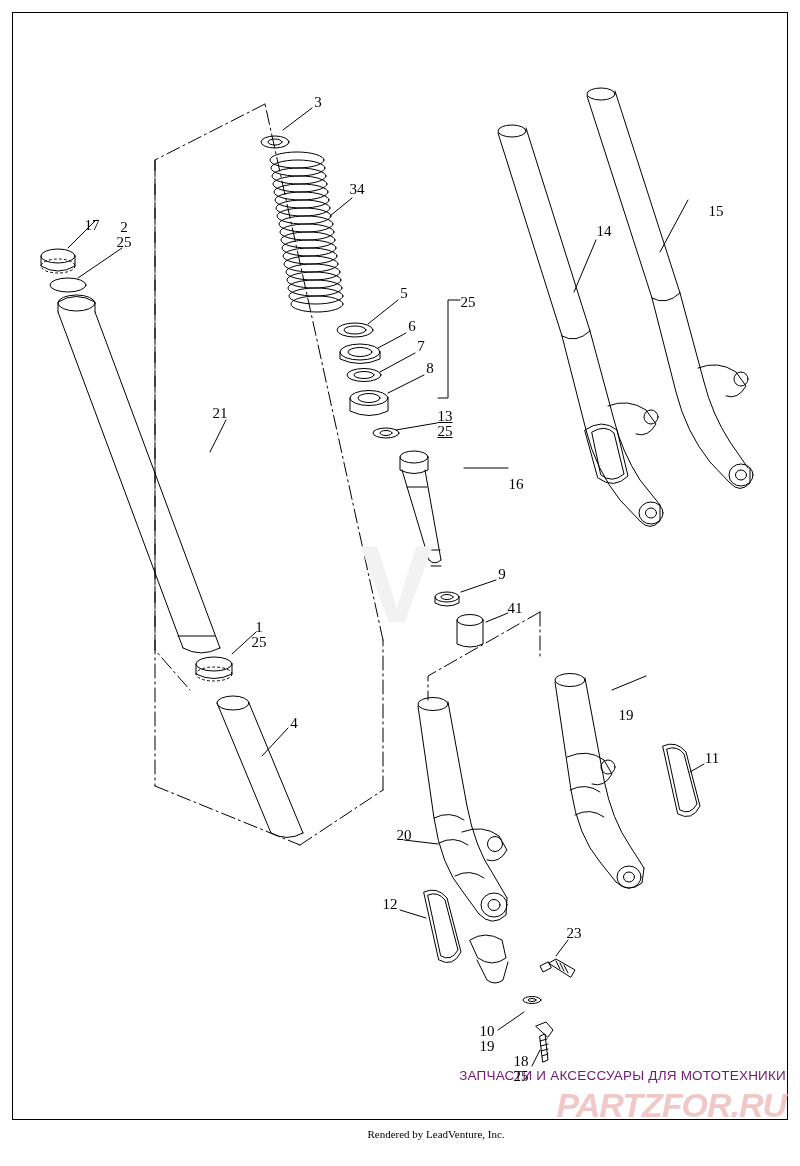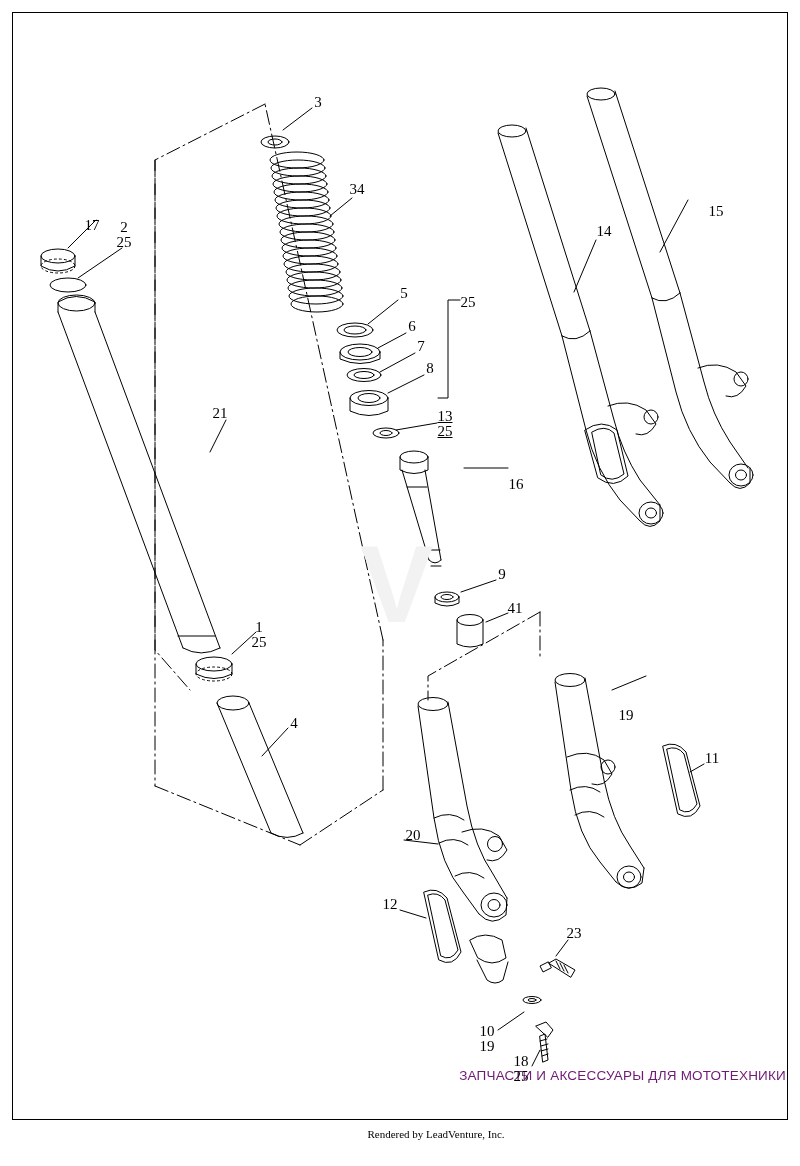--- a/index.html
+++ b/index.html
@@ -318,20 +318,21 @@
       <path d="M532 1066 L540 1050"></path>
       <path d="M448 463 L448 434" opacity="0"></path>
     </g>
   </svg>
 
   <div id="wm-lead">
     <span class="v">V</span>
   </div>
 
   <div id="wm-ru-text">ЗАПЧАСТИ И АКСЕССУАРЫ ДЛЯ МОТОТЕХНИКИ</div>
+  <div id="wm-ru-logo">PARTZFOR.RU</div>
 
   <div id="callouts">
       <div class="callout" style="left: 304px; top: 95px; width: 28px;">3</div>
       <div class="callout" style="left: 343px; top: 182px; width: 28px;">34</div>
       <div class="callout" style="left: 78px; top: 218px; width: 28px;">17</div>
       <div class="callout two" style="left: 110px; top: 220px; width: 28px;">2
 25</div>
       <div class="callout" style="left: 684px; top: 204px; width: 28px; margin-left: 18px;">15</div>
       <div class="callout" style="left: 590px; top: 224px; width: 28px;">14</div>
       <div class="callout" style="left: 390px; top: 286px; width: 28px;">5</div>
@@ -343,21 +344,21 @@
       <div class="callout two" style="left: 431px; top: 409px; width: 28px; text-decoration: underline;">13
 25</div>
       <div class="callout" style="left: 502px; top: 477px; width: 28px;">16</div>
       <div class="callout" style="left: 488px; top: 567px; width: 28px;">9</div>
       <div class="callout" style="left: 501px; top: 601px; width: 28px;">41</div>
       <div class="callout two" style="left: 245px; top: 620px; width: 28px;">1
 25</div>
       <div class="callout" style="left: 612px; top: 662px; width: 28px; margin-top: 46px;">19</div>
       <div class="callout" style="left: 280px; top: 716px; width: 28px;">4</div>
       <div class="callout" style="left: 698px; top: 751px; width: 28px;">11</div>
-      <div class="callout" style="left: 399px; top: 828px; width: 28px; font-family: Liberation Serif, serif;">20</div>
+      <div class="callout" style="left: 390px; top: 828px; width: 28px; font-family: Liberation Serif, serif;">20</div>
       <div class="callout" style="left: 376px; top: 897px; width: 28px;">12</div>
       <div class="callout" style="left: 560px; top: 926px; width: 28px;">23</div>
       <div class="callout two" style="left: 473px; top: 1024px; width: 28px;">10
 19</div>
       <div class="callout two" style="left: 507px; top: 1054px; width: 28px;">18
 25</div>
     </div>
 
   <div id="footer">Rendered by LeadVenture, Inc.</div>
 </div>

